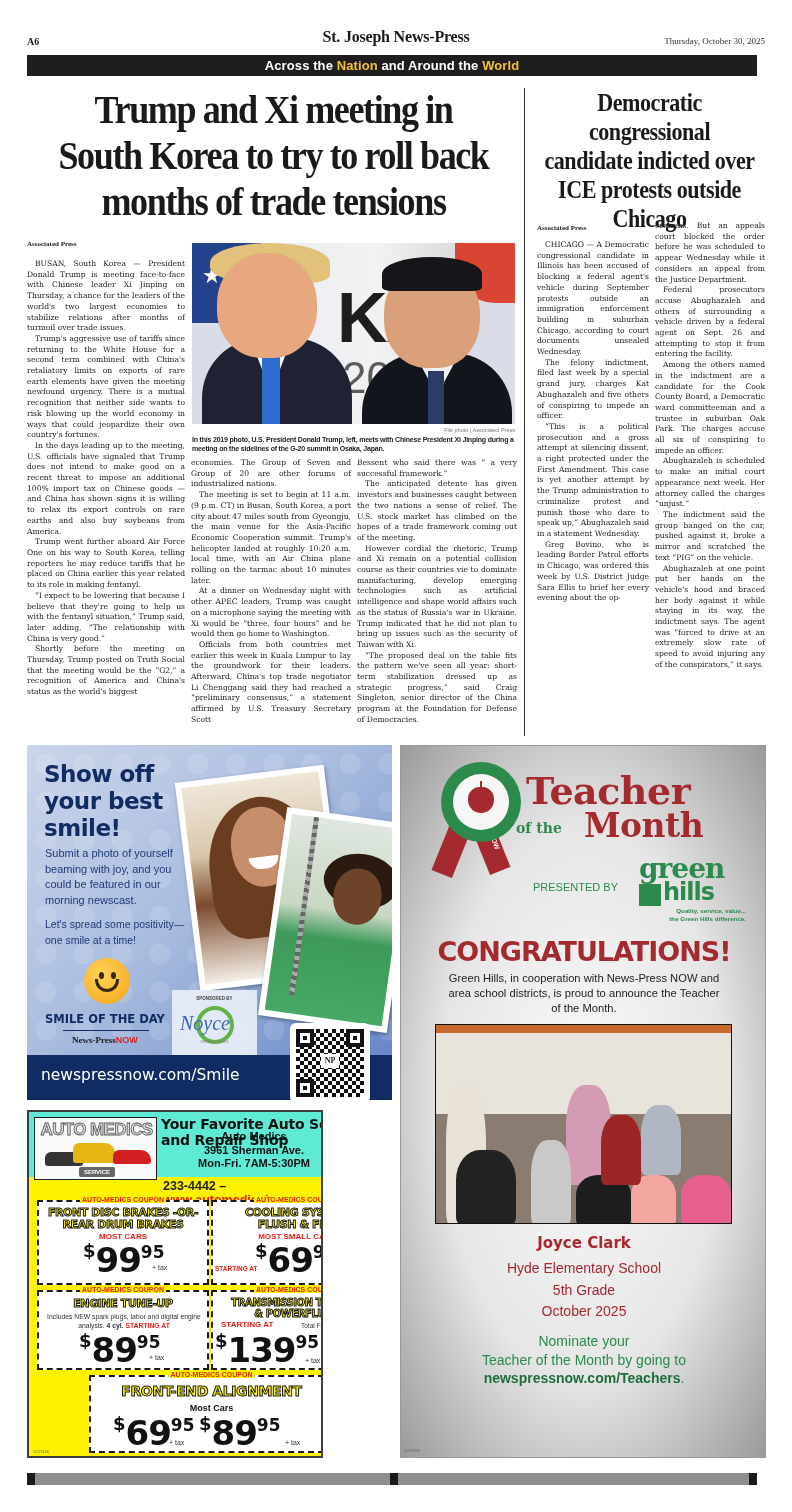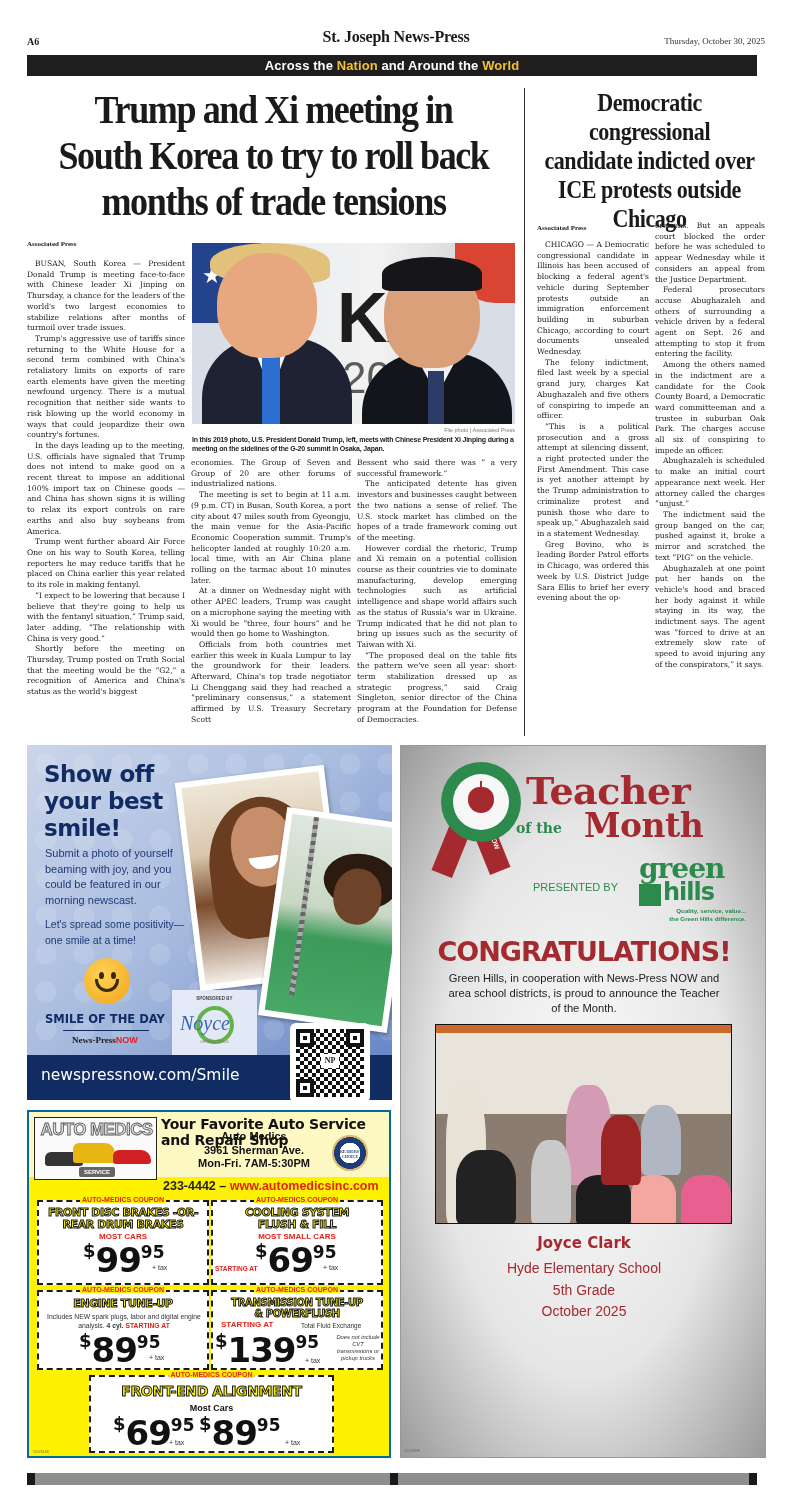--- a/index.html
+++ b/index.html
@@ -86,21 +86,21 @@
   .noyce-sub { position: absolute; left: 0; top: 50px; width: 85px; text-align: center; font-family: "Liberation Sans", sans-serif; font-size: 3.5px; color: #777; }
   .qr { position: absolute; left: 263px; top: 278px; width: 80px; height: 80px; background: #fff; border-radius: 6px; padding: 6px; }
   .qr .grid { width: 100%; height: 100%; background:
       linear-gradient(90deg, transparent 0 0) ,
       repeating-conic-gradient(#111 0 25%, #fff 0 50%) 0 0/8px 8px; position: relative; }
   .qr .corner { position: absolute; width: 18px; height: 18px; border: 4px solid #111; background: #fff; }
   .qr .corner::after { content: ""; position: absolute; left: 3px; top: 3px; width: 4px; height: 4px; background: #111; }
   .qr .np { position: absolute; left: 25px; top: 25px; width: 18px; height: 14px; background: #fff; font-family: "Liberation Serif", serif; font-size: 8px; text-align: center; font-weight: bold; line-height: 14px; }
 
   
-  .auto-ad { position: absolute; left: 27px; top: 1110px; width: 364px; height: 348px; background: #fef9c3; border: 2px solid #0369a1; overflow: hidden; }
+  .auto-ad { position: absolute; left: 27px; top: 1110px; width: 296px; height: 348px; background: #5eead4; border: 2px solid #404040; overflow: hidden; }
   .auto-logo { position: absolute; left: 5px; top: 5px; width: 123px; height: 63px; border: 1.5px solid #222; background: #fafafa; }
   .auto-logo-text { position: absolute; left: 0; top: 2px; width: 123px; text-align: center; font-family: "Liberation Sans", sans-serif; font-size: 17px; font-weight: bold; color: #ddd; -webkit-text-stroke: 0.8px #555; letter-spacing: -0.6px; }
   .car { position: absolute; height: 14px; border-radius: 6px 10px 3px 3px; }
   .car.c-black { left: 10px; top: 34px; width: 38px; background: #333; }
   .car.c-yellow { left: 38px; top: 25px; width: 42px; height: 20px; background: #e8b613; }
   .car.c-red { left: 78px; top: 32px; width: 38px; background: #d11f22; }
   .service-badge { position: absolute; left: 44px; top: 49px; width: 36px; height: 10px; background: #666; color: #fff; font-family: "Liberation Sans", sans-serif; font-size: 6px; font-weight: bold; text-align: center; line-height: 10px; border-radius: 2px; }
   .auto-tagline { position: absolute; left: 132px; top: 4px; width: 228px; text-align: left; font-family: "DejaVu Sans", sans-serif; font-weight: bold; font-size: 14px; color: #111; letter-spacing: -0.2px; }
   .auto-info { position: absolute; left: 150px; top: 18px; width: 150px; text-align: center; font-family: "Liberation Sans", sans-serif; font-weight: bold; font-size: 11px; line-height: 13.5px; color: #111; }
   .readers-choice { position: absolute; left: 303px; top: 23px; width: 36px; height: 36px; border-radius: 50%; background: radial-gradient(circle, #fff 40%, #1e3c7a 41%, #1e3c7a 62%, #d9b96a 63%); }
@@ -385,20 +385,25 @@
     <div class="kid" style="left:245px;top:150px;width:50px;height:50px;background:#e8608f;"></div>
     <div class="kid" style="left:165px;top:90px;width:40px;height:70px;background:#9b2525;"></div>
     <div class="kid" style="left:205px;top:80px;width:40px;height:70px;background:#b0b7c3;"></div>
   </div>
   <div class="teacher-name">Joyce Clark</div>
   <div class="teacher-detail">
     <div>Hyde Elementary School</div>
     <div>5th Grade</div>
     <div>October 2025</div>
   </div>
+  <div class="nominate">
+    <div>Nominate your</div>
+    <div>Teacher of the Month by going to</div>
+    <div><span class="url">newspressnow.com/Teachers</span><span>.</span></div>
+  </div>
   <div class="ad-code" style="left:3px;top:703px;">15176838</div>
 </div>
 
 <div class="footer-bar" style="left:27px;width:371px;">
     <div class="cap" style="left:0"></div>
     <div class="cap" style="right:0"></div>
   </div>
 <div class="footer-bar" style="left:398px;width:359px;">
     <div class="cap" style="right:0"></div>
   </div>

